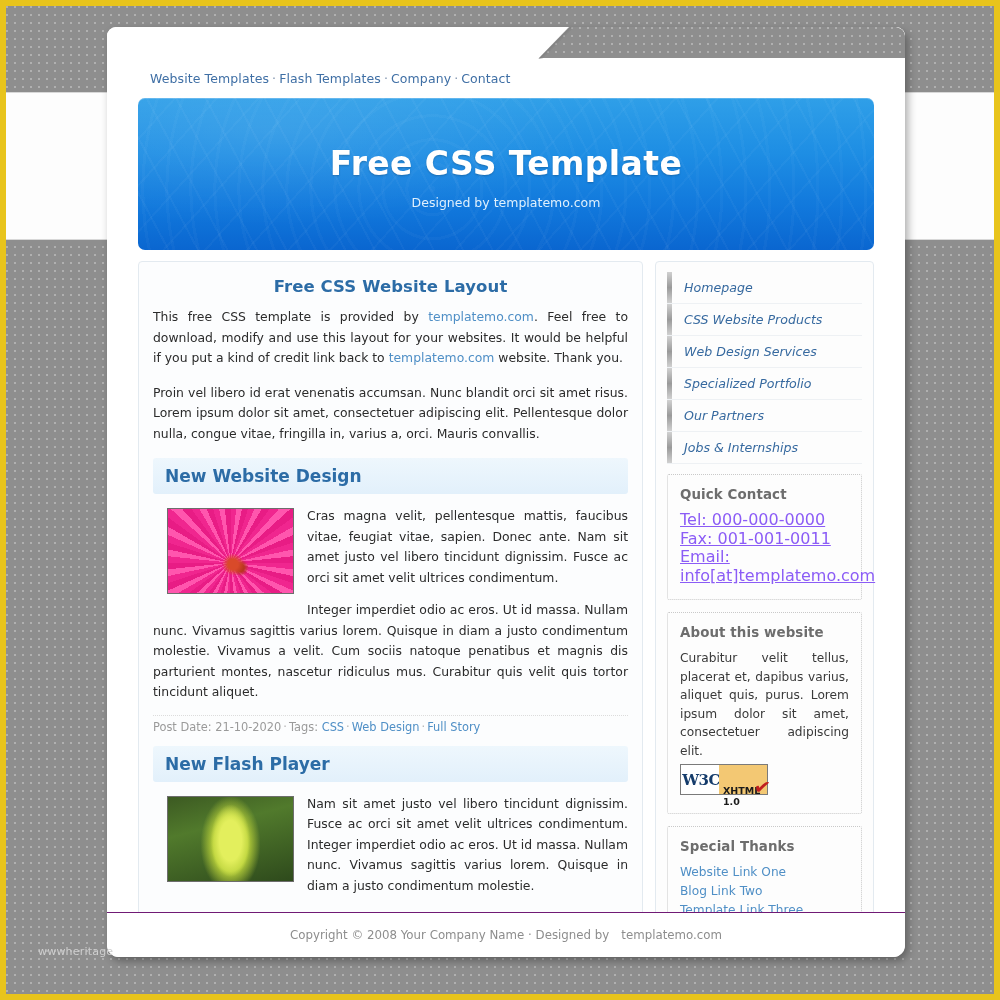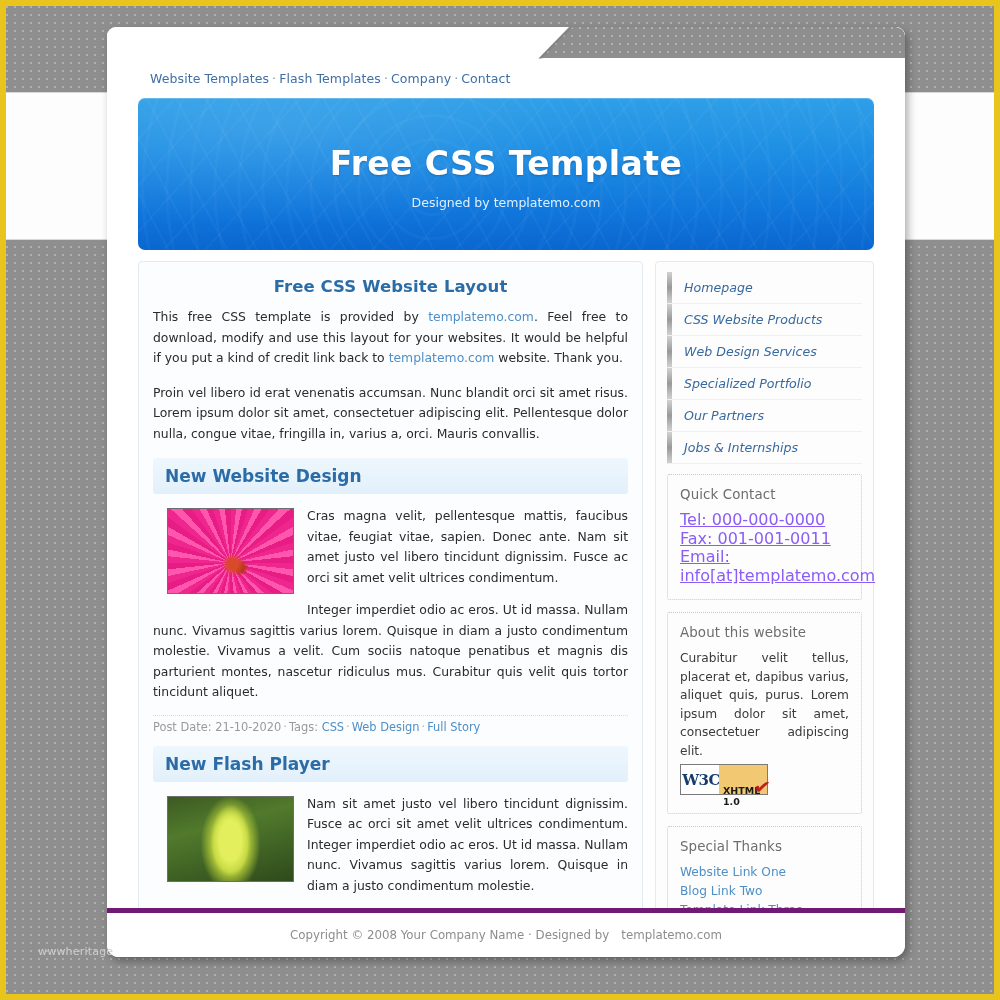--- a/index.html
+++ b/index.html
@@ -236,21 +236,21 @@
   }
   .side-box {
     border: 1px dotted #c9c9c9;
     border-radius: 2px;
     padding: 12px 12px 14px 12px;
     margin-bottom: 12px;
   }
   .side-box h3 {
     margin: 0 0 9px 0;
     font-size: 13.4px;
-    font-weight: normal;
+    font-weight: bold;
     color: #6d6d6d;
     letter-spacing: .1px;
   }
   .side-box .line { font-size: 16px; color: #8b5cf6; line-height: 18.5px; text-decoration: underline; }
   .side-box p.just {
     margin: 0; font-size: 12.2px; line-height: 18.5px;
     color: #3a3a3a; text-align: justify;
   }
   .side-box ul.links { list-style: none; margin: 0; padding: 0; }
   .side-box ul.links li a {
@@ -295,21 +295,21 @@
     position: absolute; right: -4px; bottom: -5px;
     color: #c01f1f; font-size: 20px; font-weight: bold;
     transform: rotate(8deg);
   }
 
   
   #footer {
     position: absolute;
     left: 0; right: 0; bottom: 0;
     height: 44px;
-    border-top: 5px solid #701a75;
+    border-top: 1px solid #701a75;
     background: #ffffff;
     display: flex; align-items: center; justify-content: center;
     font-size: 11.8px;
     color: #8d8d8d;
     gap: 12px;
   }
   #footer a { color: #8d8d8d; text-decoration: none; }
 
   
   #watermark {

